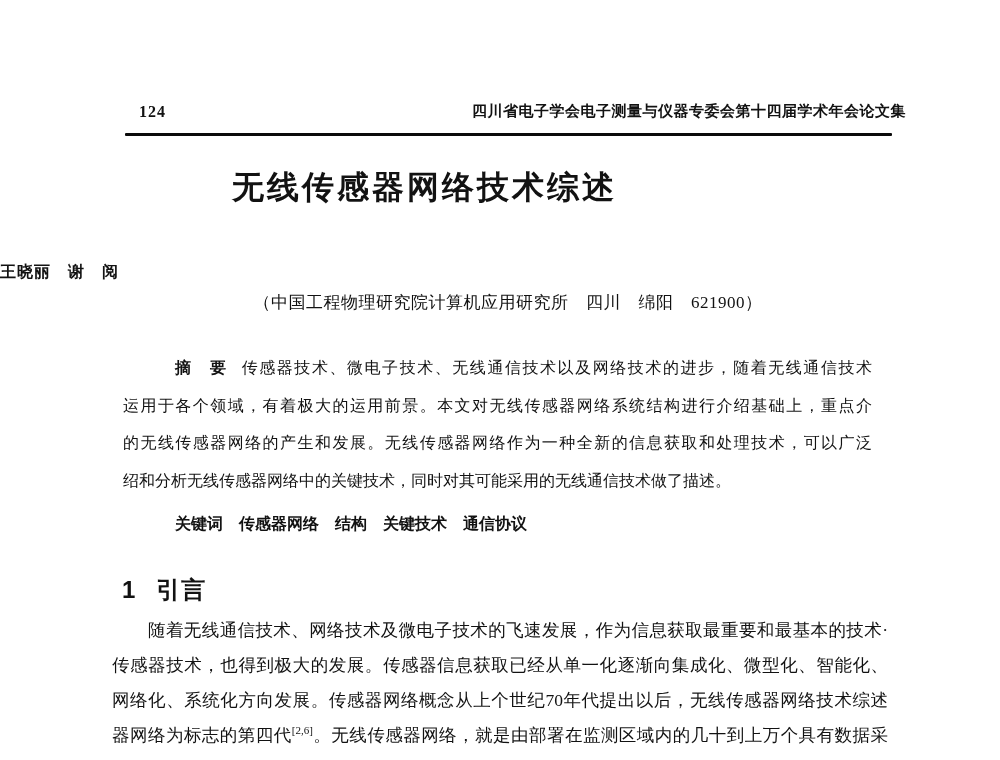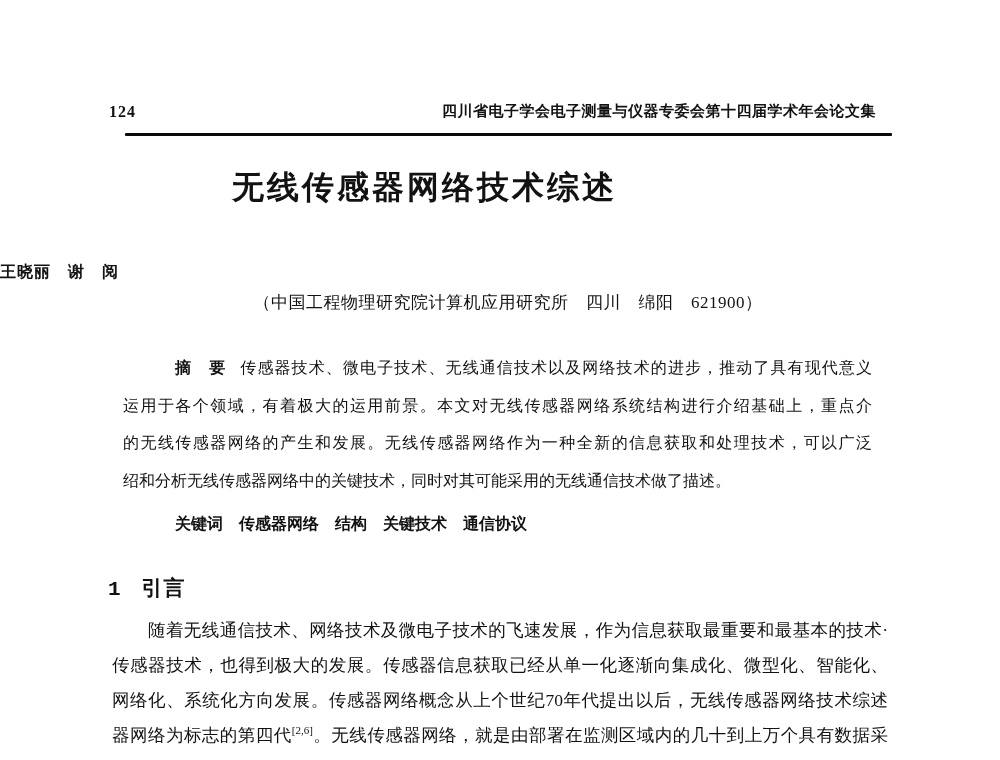--- a/index.html
+++ b/index.html
@@ -6,21 +6,21 @@
   .page{
     position:relative;
     width:1000px;height:760px;
     background:#ffffff;
     color:#121212;
     font-family:"Liberation Serif","DejaVu Serif",serif;
     overflow:hidden;
   }
   
   .header-row{
-    position:absolute;top:102px;left:109px;width:767px;
+    position:absolute;top:102px;left:139px;width:767px;
     display:flex;justify-content:space-between;align-items:flex-end;
   }
   .page-num{
     font-family:"Liberation Serif","DejaVu Serif",serif;
     font-size:16px;font-weight:bold;letter-spacing:1px;
   }
   .header-title{
     font-size:15px;font-weight:bold;letter-spacing:.5px;
     font-family:"Liberation Sans","DejaVu Sans",sans-serif;
   }
@@ -55,23 +55,23 @@
     font-family:"Liberation Sans","DejaVu Sans",sans-serif;margin-top:37px;}
   .keywords{
     position:absolute;top:505px;left:123px;width:749px;
     font-size:16px;line-height:37.5px;font-weight:bold;
     text-indent:52px;
     font-family:"Liberation Sans","DejaVu Sans",sans-serif;
   }
   .kw-label{margin-right:16px;}
   
   .section-heading{
-    position:absolute;top:574px;left:108px;margin:0;
-    font-family:Liberation Mono, monospace;
-    font-size:21px;font-weight:bold;letter-spacing:1px;
+    position:absolute;top:574px;left:122px;margin:0;
+    font-family:Liberation Sans, sans-serif;
+    font-size:24px;font-weight:bold;letter-spacing:1px;
   }
   .sec-num{margin-right:20px;}
   
   .body-text{
     position:absolute;top:613px;left:112px;width:776px;
     font-size:17.5px;line-height:35px;
   }
   .body-line{text-align:justify;text-align-last:justify;}
   .body-line.first{text-indent:36px;}
   .cite-sup{vertical-align:super;font-size:11px;line-height:0;letter-spacing:0;}
@@ -87,21 +87,21 @@
   </div>
   <div class="rule"></div>
 
   <h1 class="title">无线传感器网络技术综述</h1>
 
   <div class="authors">王晓丽　谢　阅</div>
   <div class="affiliation">（中国工程物理研究院计算机应用研究所　四川　绵阳　621900）</div>
 
   <div class="abstract">
     <div class="abs-line jl first">
-      <span class="abs-label">摘　要</span><span>传感器技术、微电子技术、无线通信技术以及网络技术的进步，推动了具有现代意义</span>
+      <span class="abs-label">摘　要</span><span>传感器技术、微电子技术、无线通信技术以及网络技术的进步，随着无线通信技术</span>
     </div>
     <div class="abs-line jl">运用于各个领域，有着极大的运用前景。本文对无线传感器网络系统结构进行介绍基础上，重点介</div>
     <div class="abs-line jl">的无线传感器网络的产生和发展。无线传感器网络作为一种全新的信息获取和处理技术，可以广泛</div>
     <div class="abs-line">绍和分析无线传感器网络中的关键技术，同时对其可能采用的无线通信技术做了描述。</div>
   </div>
 
   <div class="keywords">
     <span class="kw-label">关键词</span><span>传感器网络　结构　关键技术　通信协议</span>
   </div>
 

